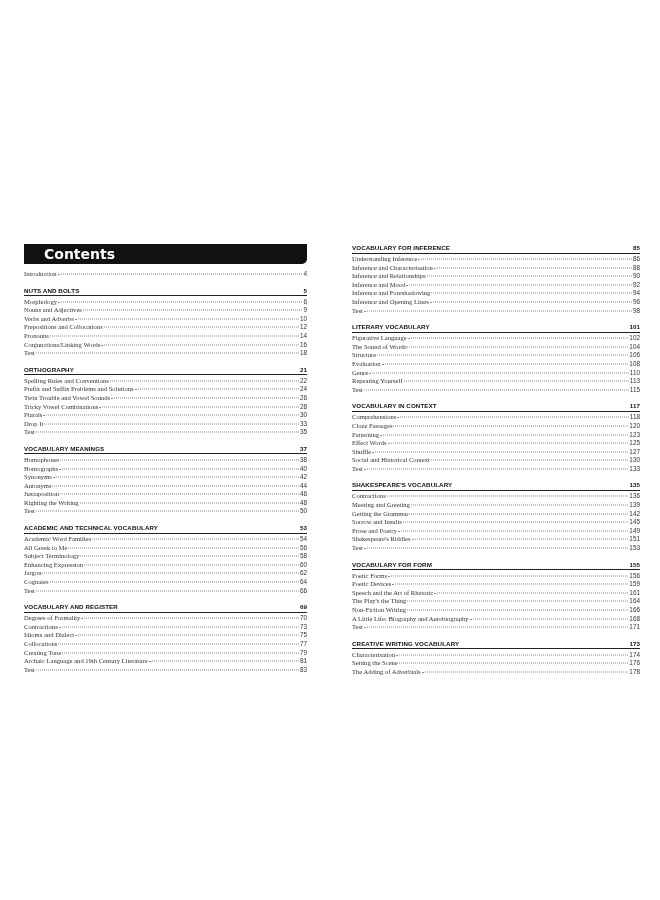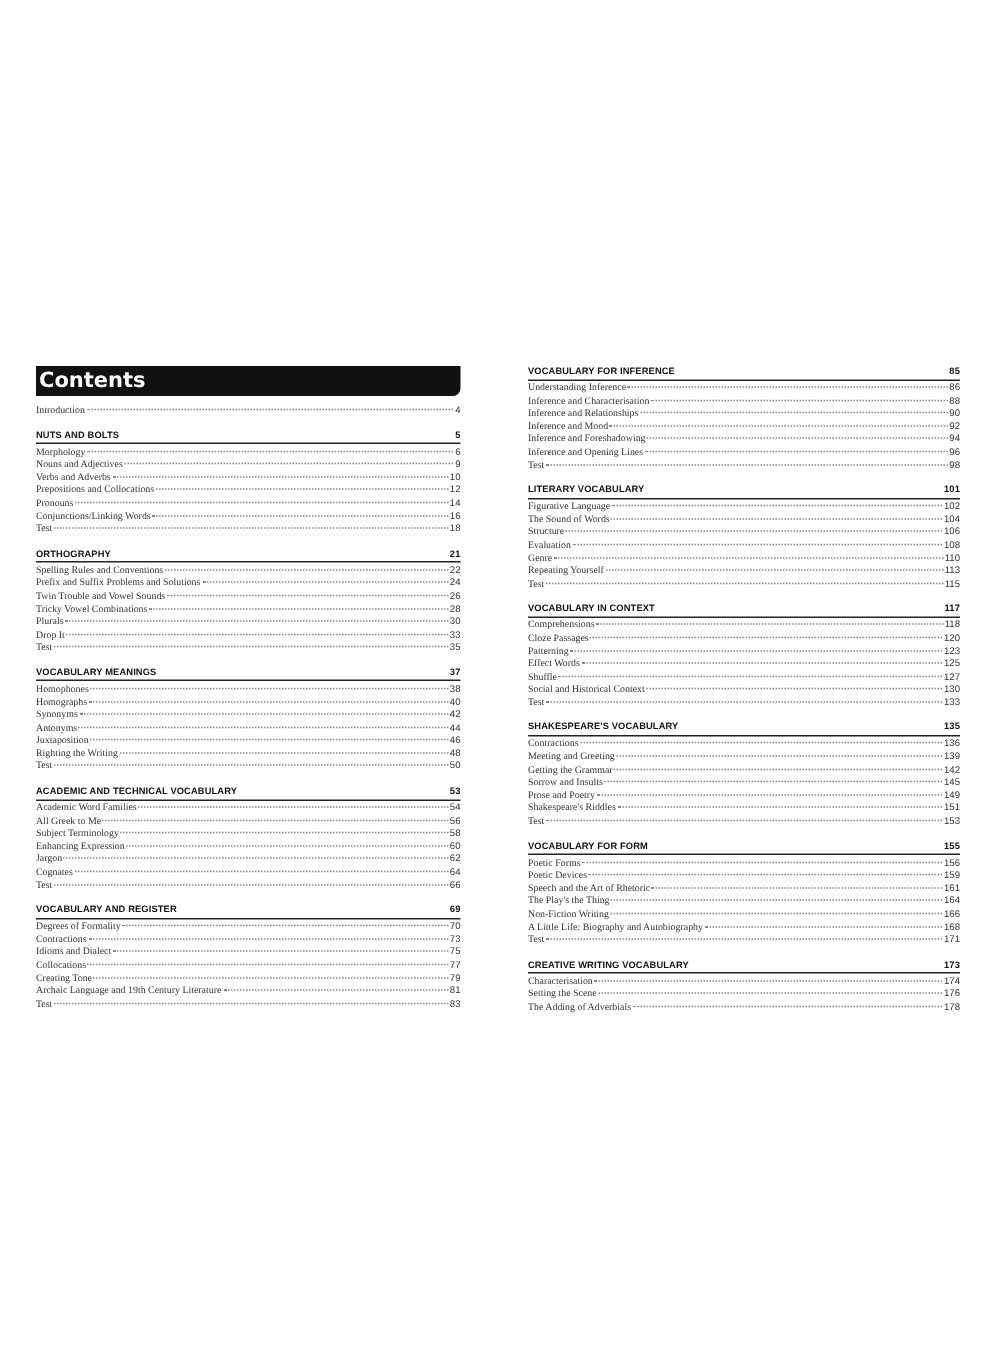--- a/index.html
+++ b/index.html
@@ -3,21 +3,21 @@
 <meta charset="utf-8">
 <style>
   html, body { margin:0; padding:0; background:#ffffff; }
   body { width:660px; height:900px; position:relative; overflow:hidden;
          font-family:"Liberation Serif", serif; color:#222; }
   .col { position:absolute; top:244px; }
   .col.left { left:24px; width:283px; }
   .col.right { left:352px; width:288px; }
   .contents-header { height:20px; background:#111; border-radius:0 0 5px 0;
     color:#fff; font-family:"DejaVu Sans", sans-serif; font-weight:bold;
-    font-size:14px; line-height:20px; padding-left:2px; margin-bottom:6px; }
+    font-size:14px; line-height:20px; padding-left:20px; margin-bottom:6px; }
   .entry { display:flex; align-items:baseline; font-size:6.6px; line-height:8.6px; white-space:nowrap; color:#333; }
   .entry .label { flex:0 0 auto; }
   .entry .dots { flex:1 1 auto; border-bottom:1px dotted #888; margin:0 1px; transform:translateY(-1.5px); }
   .entry .page { flex:0 0 auto; font-family:"Liberation Sans", sans-serif; font-size:6.4px; }
   .section { display:flex; justify-content:space-between; font-family:"Liberation Sans", sans-serif;
     font-weight:bold; font-size:6.2px; line-height:8px; letter-spacing:0.1px;
     border-bottom:1.4px solid #222; margin-top:8px; padding-bottom:0.5px; margin-bottom:1.5px; color:#111; }
   .section.first { margin-top:0; }
   .intro { margin-bottom:0; }
 </style>

